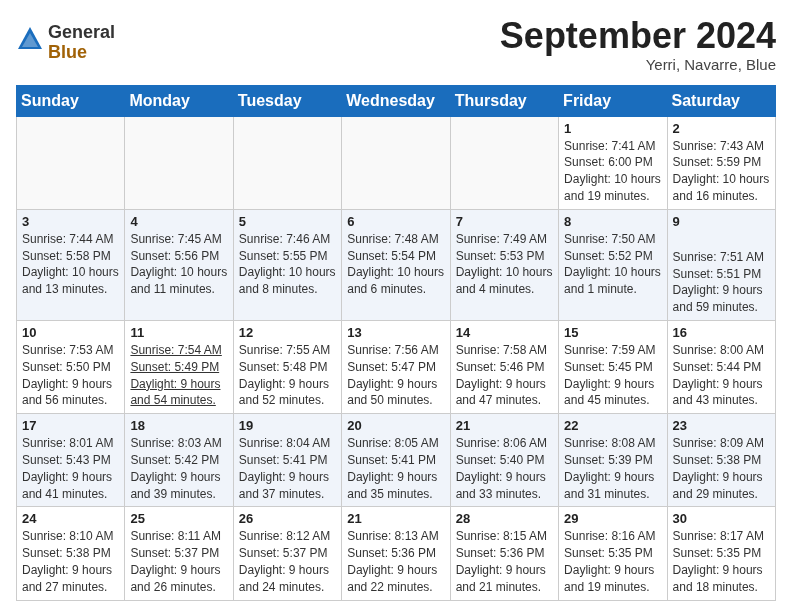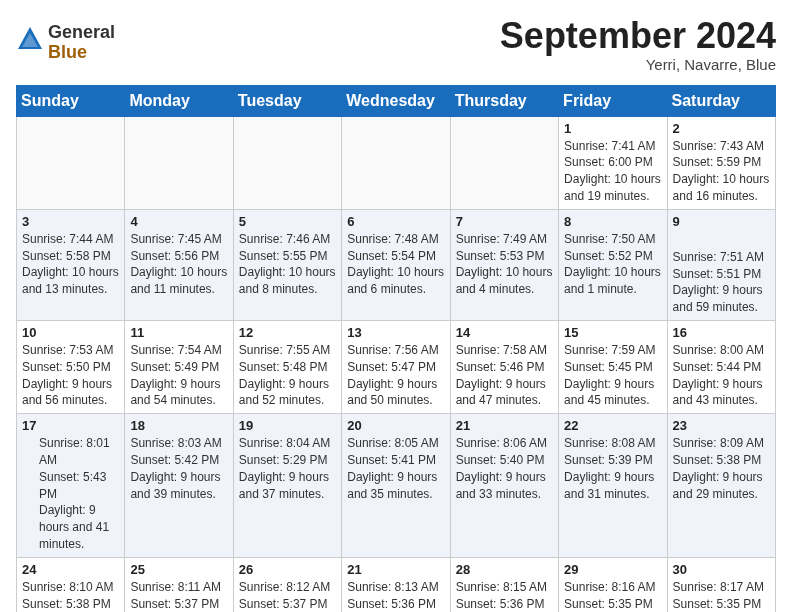--- a/index.html
+++ b/index.html
@@ -192,21 +192,21 @@
       </tr>
       <tr class="row-odd">
         <td>
           <span class="day-num">10</span>
           <div class="day-info" style="white-space: pre-line;">Sunrise: 7:53 AM
 Sunset: 5:50 PM
 Daylight: 9 hours and 56 minutes.</div>
         </td>
         <td>
           <span class="day-num">11</span>
-          <div class="day-info" style="white-space: pre-line;">Sunrise: 7:54 AM
+          <div class="day-info" style="white-space: pre-line; text-decoration: underline;">Sunrise: 7:54 AM
 Sunset: 5:49 PM
 Daylight: 9 hours and 54 minutes.</div>
         </td>
         <td>
           <span class="day-num">12</span>
           <div class="day-info" style="white-space: pre-line;">Sunrise: 7:55 AM
 Sunset: 5:48 PM
 Daylight: 9 hours and 52 minutes.</div>
         </td>
         <td>
@@ -230,34 +230,34 @@
         <td>
           <span class="day-num">16</span>
           <div class="day-info" style="white-space: pre-line;">Sunrise: 8:00 AM
 Sunset: 5:44 PM
 Daylight: 9 hours and 43 minutes.</div>
         </td>
       </tr>
       <tr class="row-even">
         <td>
           <span class="day-num">17</span>
-          <div class="day-info" style="white-space: pre-line; margin-left: 17px;">Sunrise: 8:01 AM
+          <div class="day-info" style="white-space: pre-line;">Sunrise: 8:01 AM
 Sunset: 5:43 PM
 Daylight: 9 hours and 41 minutes.</div>
         </td>
         <td>
           <span class="day-num">18</span>
           <div class="day-info" style="white-space: pre-line;">Sunrise: 8:03 AM
 Sunset: 5:42 PM
 Daylight: 9 hours and 39 minutes.</div>
         </td>
         <td>
           <span class="day-num">19</span>
           <div class="day-info" style="white-space: pre-line;">Sunrise: 8:04 AM
-Sunset: 5:29 PM
+Sunset: 5:41 PM
 Daylight: 9 hours and 37 minutes.</div>
         </td>
         <td>
           <span class="day-num">20</span>
           <div class="day-info" style="white-space: pre-line;">Sunrise: 8:05 AM
 Sunset: 5:41 PM
 Daylight: 9 hours and 35 minutes.</div>
         </td>
         <td>
           <span class="day-num">21</span>

